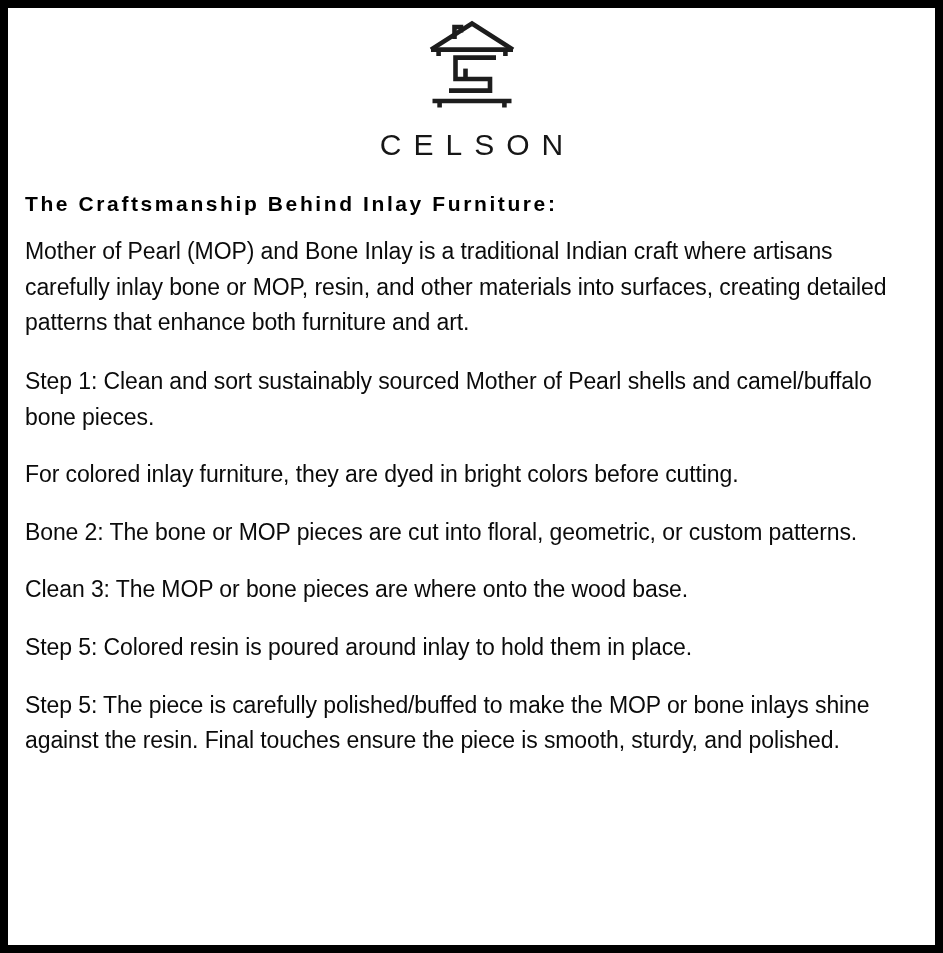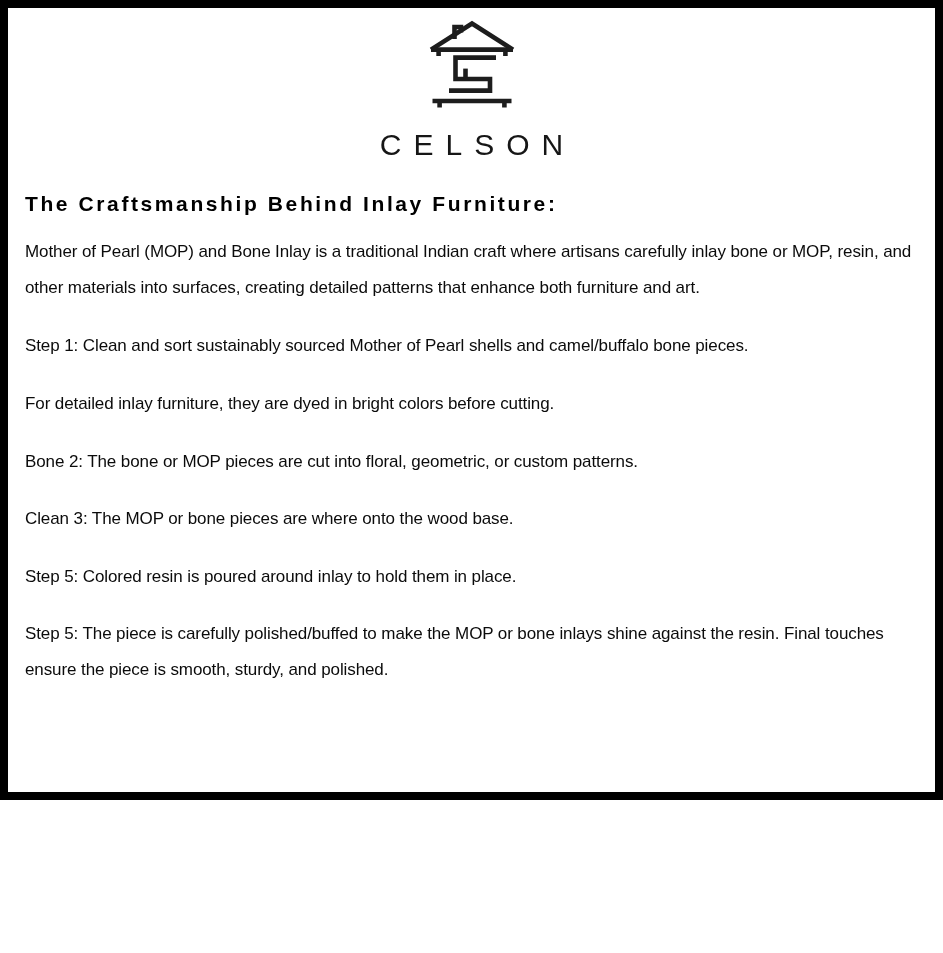--- a/index.html
+++ b/index.html
@@ -6,21 +6,21 @@
     margin: 0;
     padding: 0;
     background: #ffffff;
   }
   body {
     font-family: "Liberation Sans", sans-serif;
   }
   .page {
     position: relative;
     width: 943px;
-    height: 800px;
+    height: 953px;
     box-sizing: border-box;
     background: #ffffff;
     border: 8px solid #000000;
     overflow: hidden;
   }
   .inner {
     box-sizing: border-box;
     width: 100%;
     height: 100%;
     padding: 8px 9px 0 9px;
@@ -61,21 +61,21 @@
   }
 
   
   .body-copy {
     margin-top: 18px;
     padding-left: 8px;
     padding-right: 6px;
   }
   .para {
     font-family: "Liberation Sans", sans-serif;
-    font-size: 17px;
+    font-size: 23px;
     font-weight: 400;
     color: #0b0b0b;
     line-height: 35.6px;
     margin: 0 0 22px 0;
     letter-spacing: -0.1px;
   }
   .para:last-child {
     margin-bottom: 4px;
   }
   .para .lead {
@@ -118,21 +118,21 @@
 
     <div class="body-copy">
 
       <p class="para gap-lg">Mother of Pearl (MOP) and Bone Inlay is a traditional Indian craft where artisans carefully inlay bone or MOP, resin, and other materials into surfaces, creating detailed patterns that enhance both furniture and art.</p>
 
       <p class="para">
         <span class="lead">Step 1:</span><span> Clean and sort sustainably sourced Mother of Pearl shells and camel/buffalo bone pieces.</span>
       </p>
 
       <p class="para">
-        <span class="lead"></span><span>For detailed inlay furniture, they are dyed in bright colors before cutting.</span>
+        <span class="lead"></span><span>For colored inlay furniture, they are dyed in bright colors before cutting.</span>
       </p>
 
       <p class="para">
         <span class="lead">Bone 2:</span><span> The bone or MOP pieces are cut into floral, geometric, or custom patterns.</span>
       </p>
 
       <p class="para">
         <span class="lead">Clean 3:</span><span> The MOP or bone pieces are where onto the wood base.</span>
       </p>
 

